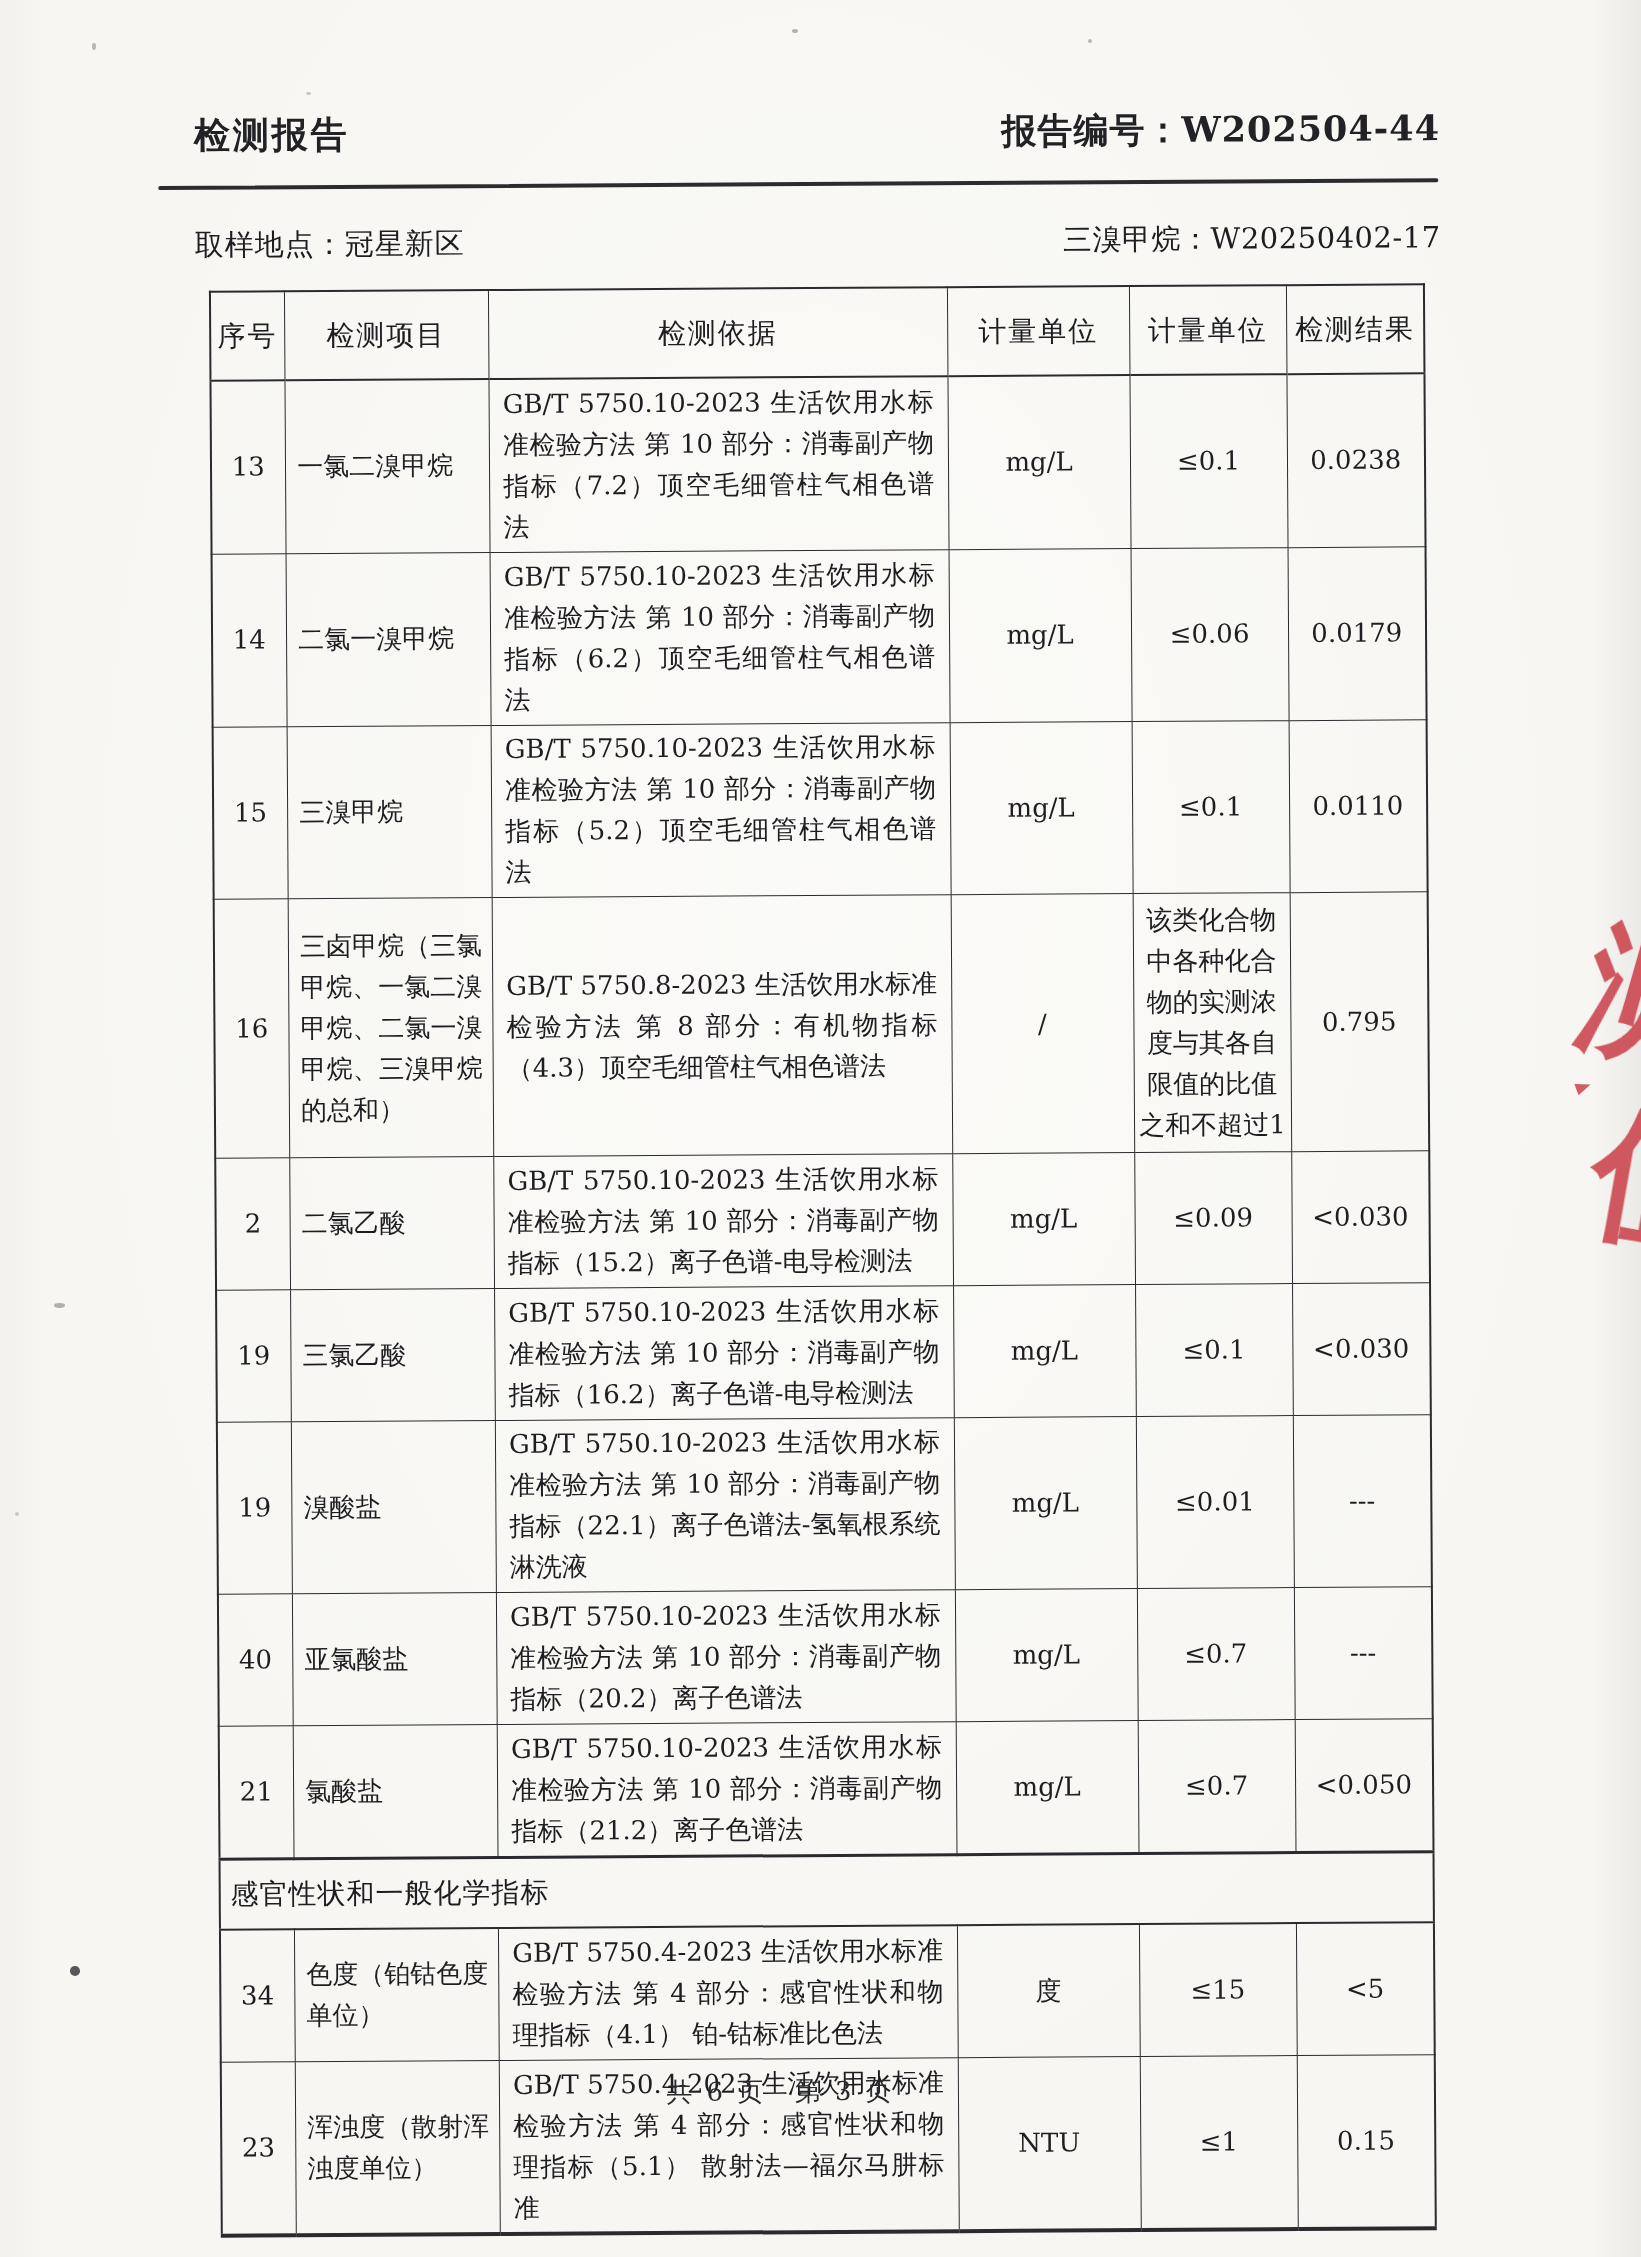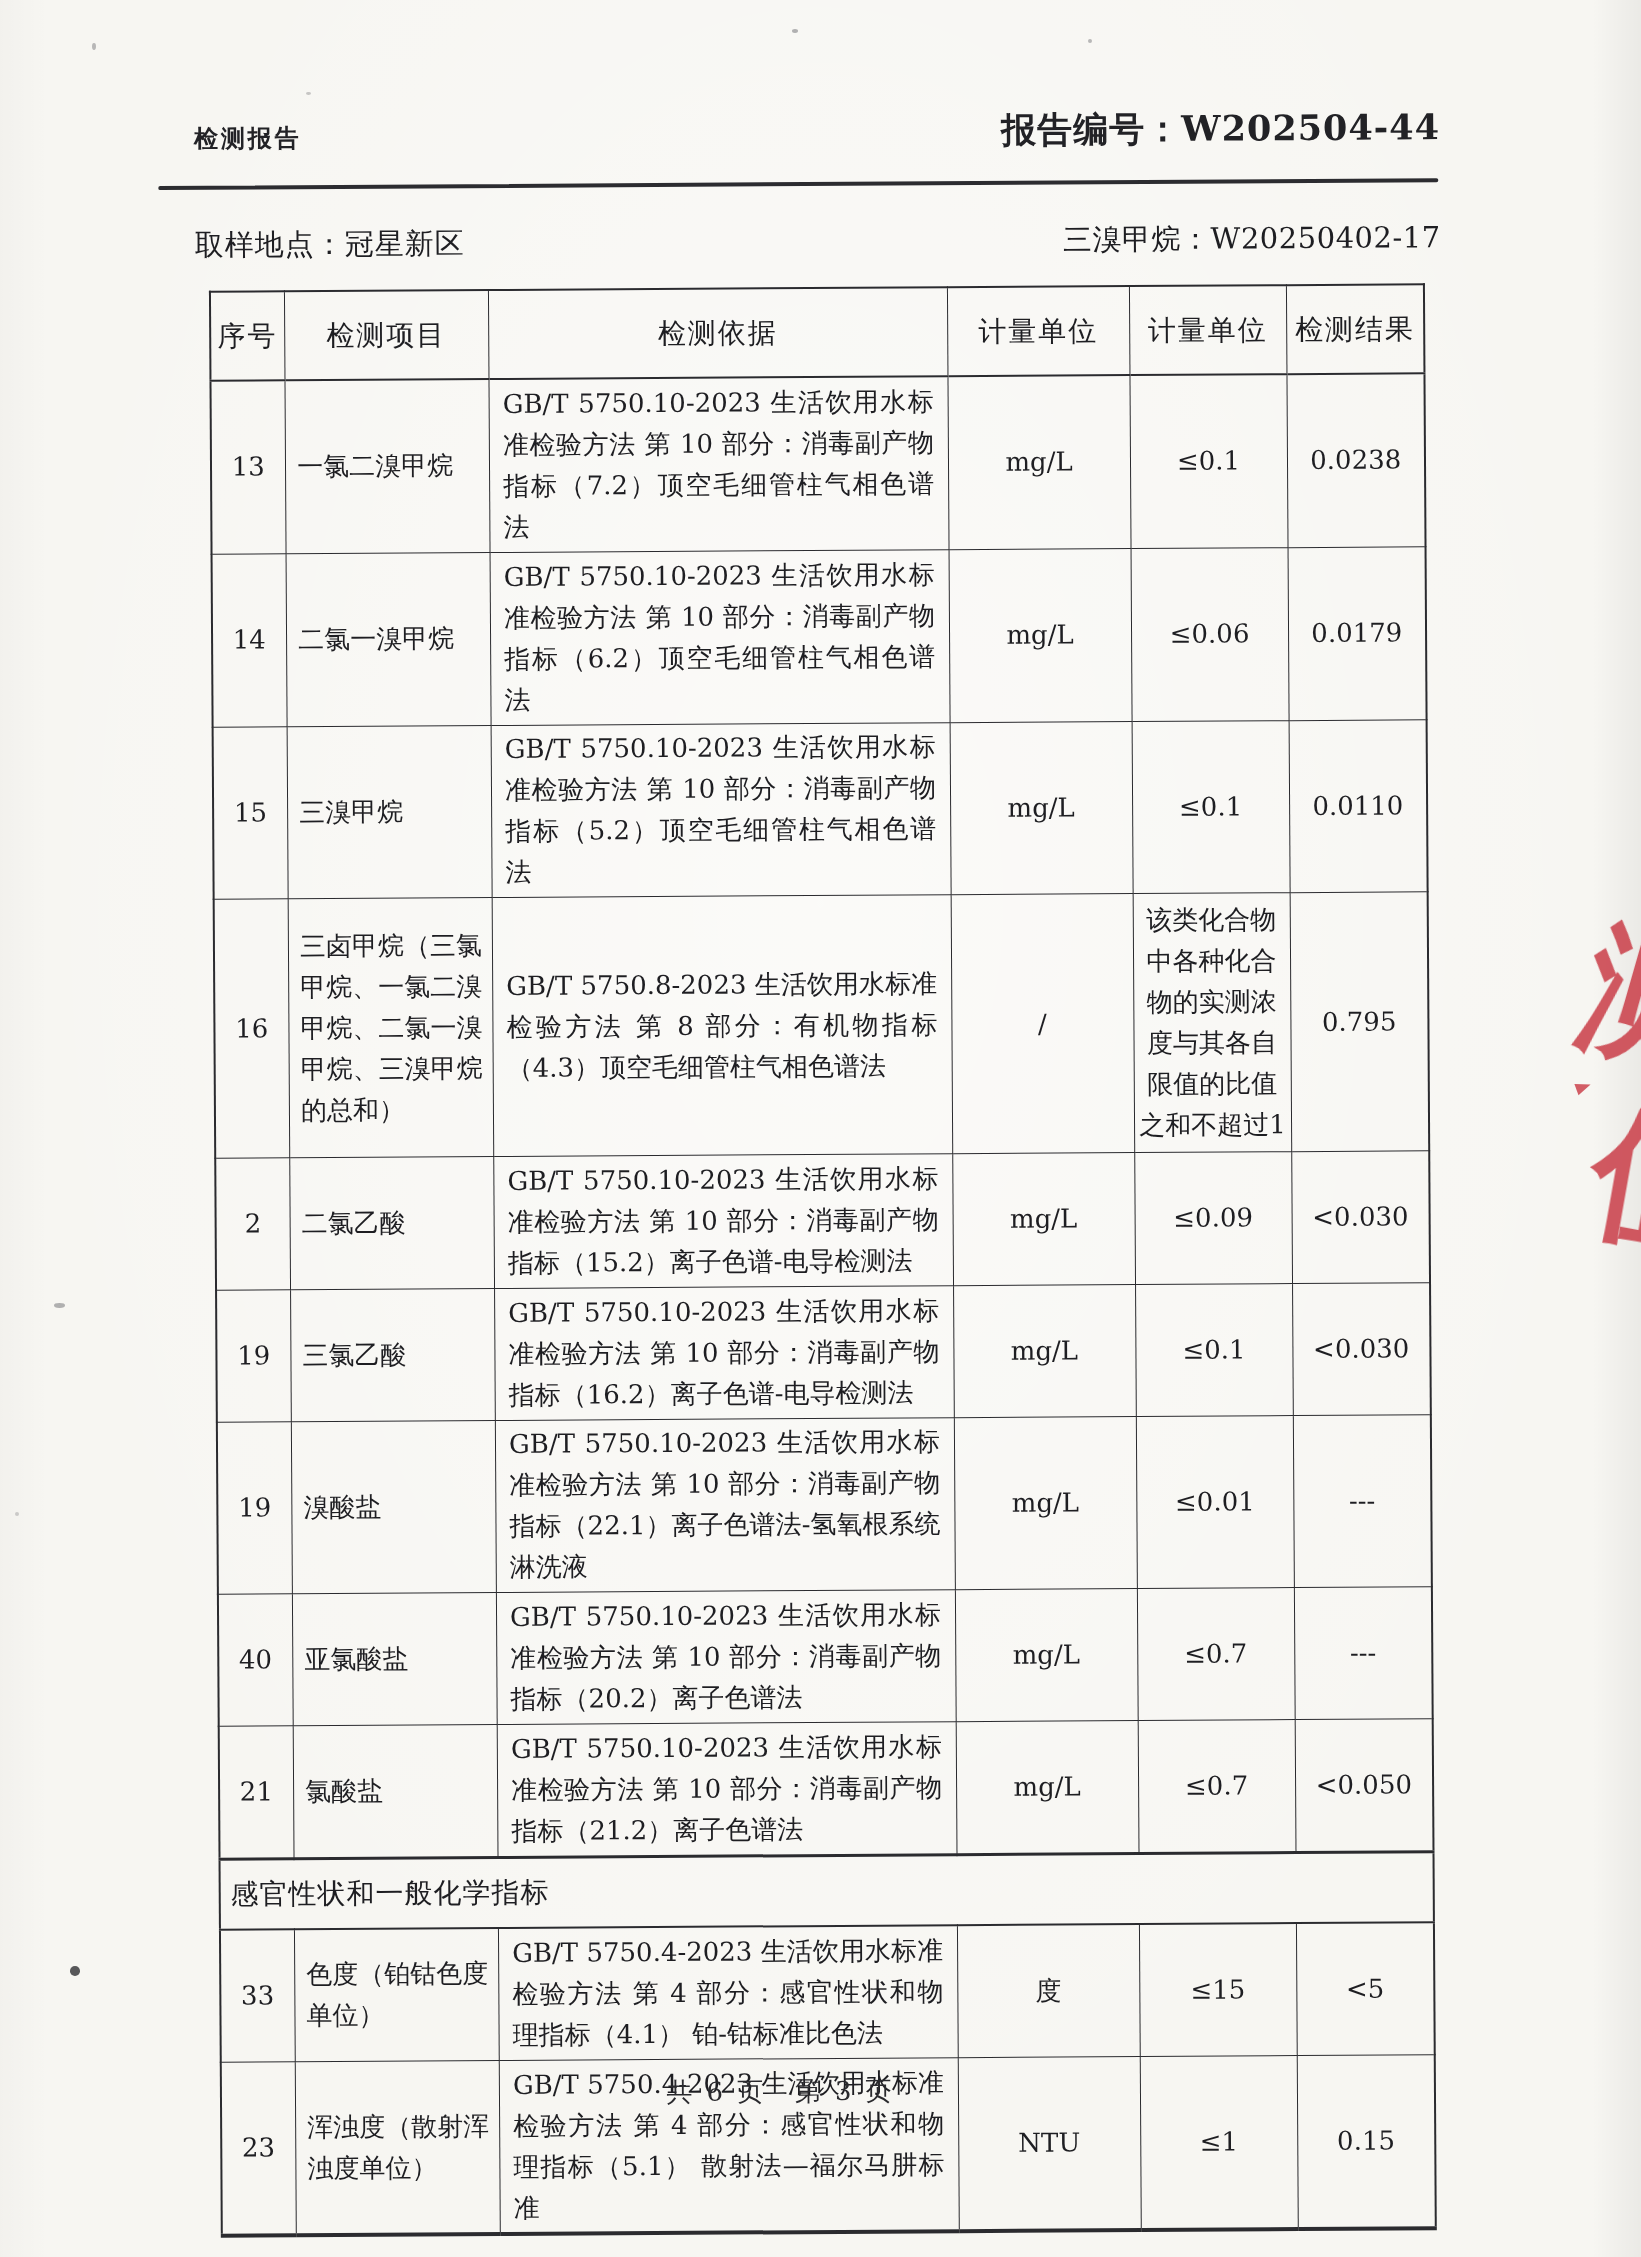--- a/index.html
+++ b/index.html
@@ -15,21 +15,21 @@
       radial-gradient(ellipse at 50% 40%, rgba(255,255,255,.5), rgba(0,0,0,0) 70%),
       linear-gradient(90deg, rgba(0,0,0,.02), rgba(0,0,0,0) 3%, rgba(0,0,0,0) 97%, rgba(0,0,0,.05));
     overflow:hidden;
     color:#1e1e22;
   }
   .sheet { position:absolute; inset:0; transform:rotate(-0.35deg); transform-origin:50% 35%; }
 
   
   .doc-header { position:absolute; top:108px; left:198px; width:1246px;
     display:flex; justify-content:space-between; align-items:baseline; }
-  .doc-title { font-size:24px; font-weight:600; letter-spacing:2.9px; color:#222226; }
+  .doc-title { font-size:36px; font-weight:600; letter-spacing:2.9px; color:#222226; }
   .report-no { font-size:35px; font-weight:600; letter-spacing:1px; color:#222226; }
   .rule { position:absolute; top:182px; left:162px; width:1280px; height:3.9px;
     background:#2c2c30; border-radius:1.9px; }
 
   .subheader { position:absolute; top:222px; left:198px; width:1246px;
     display:flex; justify-content:space-between; align-items:baseline; }
   .sampling { font-size:29px; letter-spacing:1px; }
   .sample-no { font-size:29px; letter-spacing:0.5px; }
 
   
@@ -177,21 +177,21 @@
               <td class="col-item" data-name="cell-item">氯酸盐</td>
               <td class="col-method" data-name="cell-method">GB/T 5750.10-2023 生活饮用水标准检验方法 第 10 部分：消毒副产物指标（21.2）离子色谱法</td>
               <td class="col-unit" data-name="cell-unit">mg/L</td>
               <td class="col-limit" data-name="cell-limit">≤0.7</td>
               <td class="col-result" data-name="cell-result">&lt;0.050</td>
             </tr>
             <tr data-name="section-row">
               <td colspan="6" data-name="section-header">感官性状和一般化学指标</td>
             </tr>
             <tr data-name="table-row">
-              <td class="col-no" data-name="cell-no">33</td>
+              <td class="col-no" data-name="cell-no">34</td>
               <td class="col-item" data-name="cell-item">色度（铂钴色度单位）</td>
               <td class="col-method" data-name="cell-method">GB/T 5750.4-2023 生活饮用水标准检验方法 第 4 部分：感官性状和物理指标（4.1） 铂-钴标准比色法</td>
               <td class="col-unit" data-name="cell-unit">度</td>
               <td class="col-limit" data-name="cell-limit">≤15</td>
               <td class="col-result" data-name="cell-result">&lt;5</td>
             </tr>
             <tr data-name="table-row">
               <td class="col-no" data-name="cell-no">23</td>
               <td class="col-item" data-name="cell-item">浑浊度（散射浑浊度单位）</td>
               <td class="col-method" data-name="cell-method">GB/T 5750.4-2023 生活饮用水标准检验方法 第 4 部分：感官性状和物理指标（5.1） 散射法—福尔马肼标准</td>

